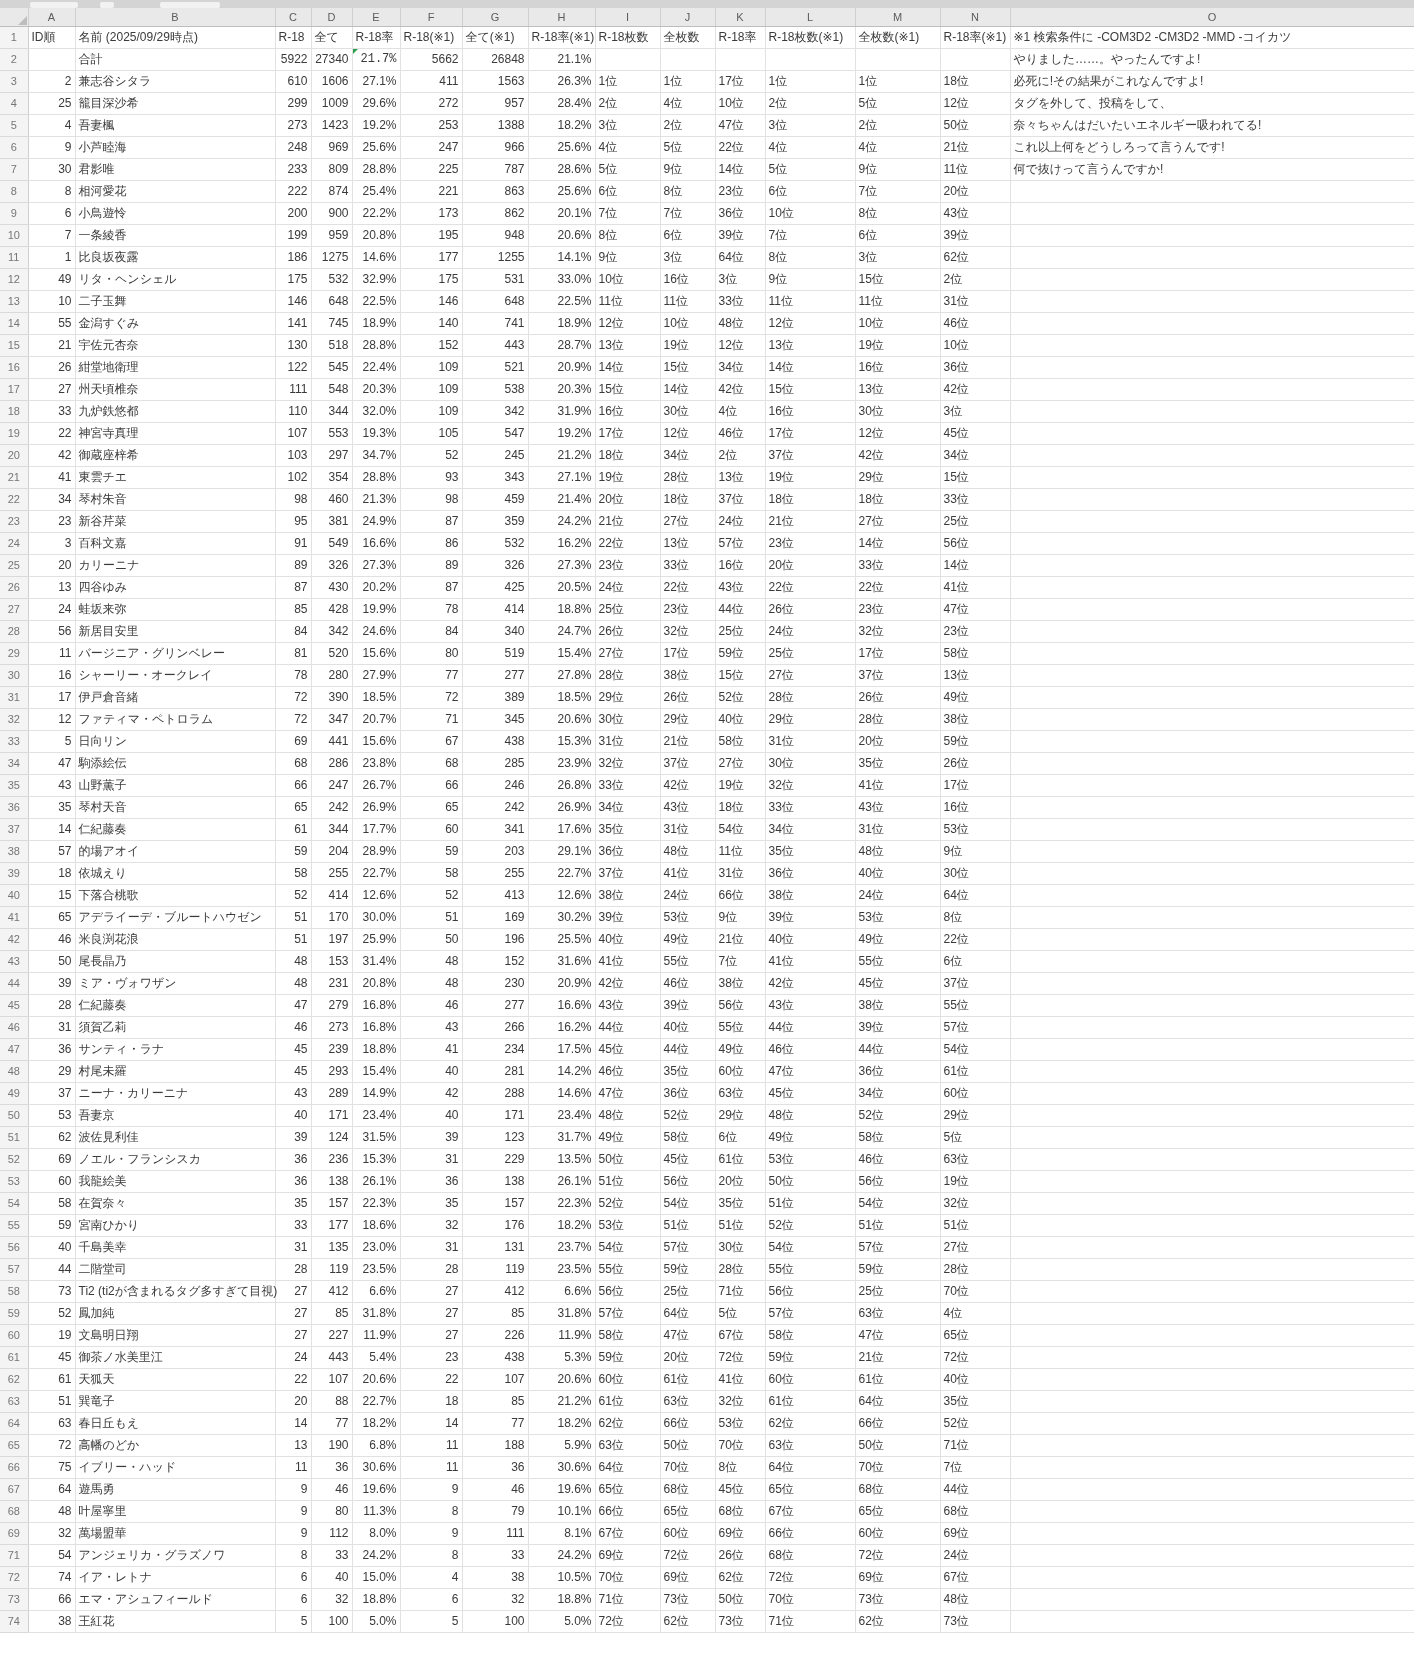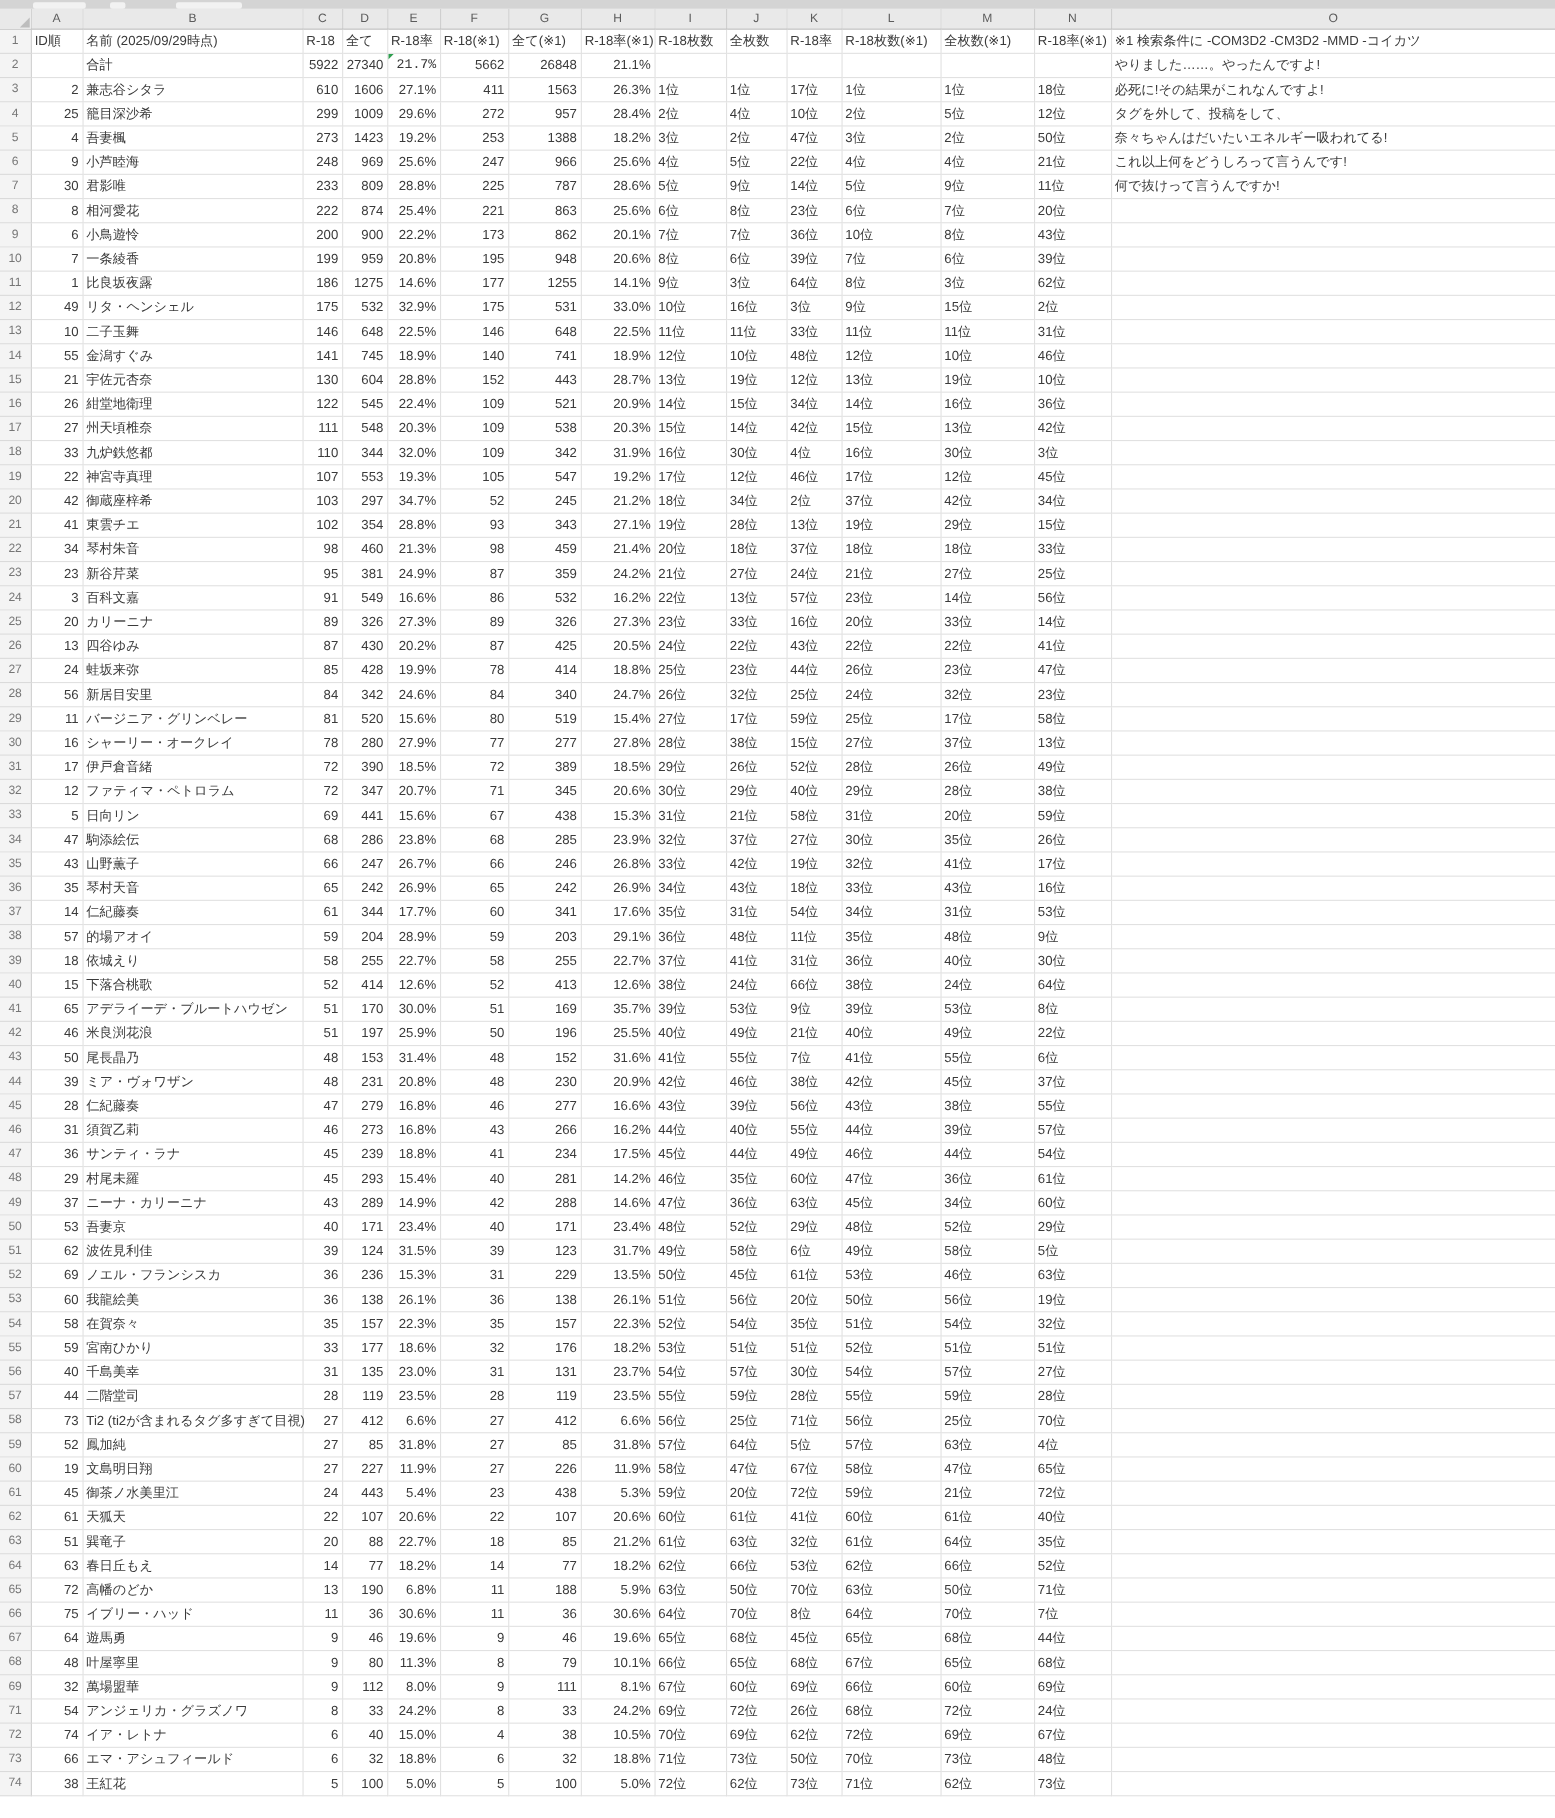--- a/index.html
+++ b/index.html
@@ -320,21 +320,21 @@
           <td>12位</td>
           <td>10位</td>
           <td>46位</td>
           <td class="ovf"></td>
         </tr>
         <tr>
           <td class="gut">15</td>
           <td class="rgt">21</td>
           <td class="ovf">宇佐元杏奈</td>
           <td class="rgt">130</td>
-          <td class="rgt">604</td>
+          <td class="rgt">518</td>
           <td class="rgt">28.8%</td>
           <td class="rgt">152</td>
           <td class="rgt">443</td>
           <td class="rgt">28.7%</td>
           <td>13位</td>
           <td>19位</td>
           <td>12位</td>
           <td>13位</td>
           <td>19位</td>
           <td>10位</td>
@@ -792,21 +792,21 @@
         </tr>
         <tr>
           <td class="gut">41</td>
           <td class="rgt">65</td>
           <td class="ovf">アデライーデ・ブルートハウゼン</td>
           <td class="rgt">51</td>
           <td class="rgt">170</td>
           <td class="rgt">30.0%</td>
           <td class="rgt">51</td>
           <td class="rgt">169</td>
-          <td class="rgt">35.7%</td>
+          <td class="rgt">30.2%</td>
           <td>39位</td>
           <td>53位</td>
           <td>9位</td>
           <td>39位</td>
           <td>53位</td>
           <td>8位</td>
           <td class="ovf"></td>
         </tr>
         <tr>
           <td class="gut">42</td>

